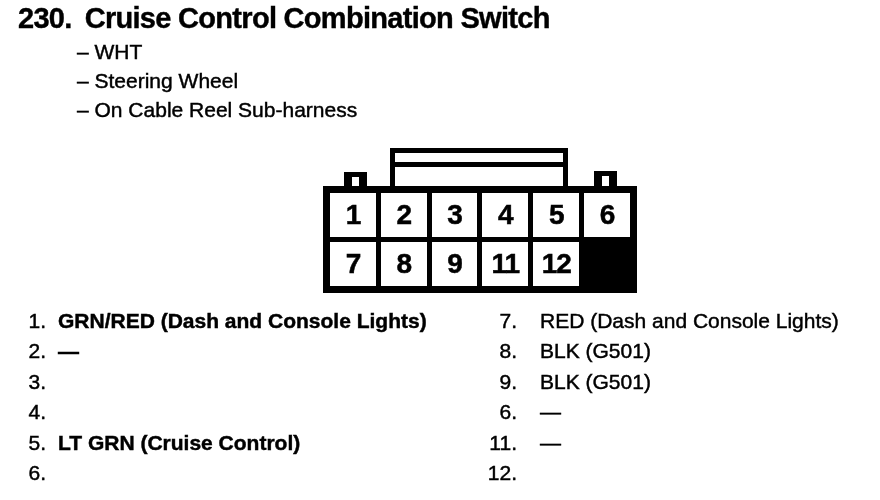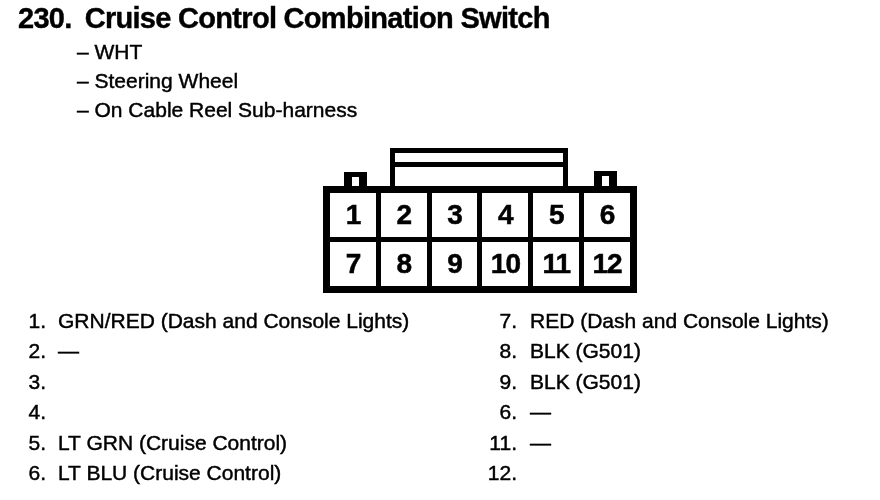--- a/index.html
+++ b/index.html
@@ -107,22 +107,22 @@
     line-height: 30.4px;
     -webkit-text-stroke: 0.45px #000;
     white-space: nowrap;
   }
   .pin-list-left  { left: 18px;  top: 306px; }
   .pin-list-right { left: 462px; top: 306px; }
   .pin-row { display: flex; }
   .pin-num { display: inline-block; text-align: right; }
   .pin-list-left  .pin-num { width: 28px; }
   .pin-list-right .pin-num { width: 55px; }
-  .pin-list-left  .pin-desc { margin-left: 12px; }
-  .pin-list-right .pin-desc { margin-left: 13px; text-align: center; }
+  .pin-list-left  .pin-desc { margin-left: 12px; font-weight: bold; }
+  .pin-list-right .pin-desc { margin-left: 23px; text-align: center; }
 </style>
 </head>
 <body>
 
 <div class="page">
 
   <div class="title-row">
     <span class="item-no">230.</span>
     <span>Cruise Control Combination Switch</span>
   </div>
@@ -147,21 +147,20 @@
   <div class="conn-body">
     <div class="pin-cell">1</div>
     <div class="pin-cell">2</div>
     <div class="pin-cell">3</div>
     <div class="pin-cell">4</div>
     <div class="pin-cell">5</div>
     <div class="pin-cell">6</div>
     <div class="pin-cell">7</div>
     <div class="pin-cell">8</div>
     <div class="pin-cell">9</div>
-    <div class="pin-cell">10</div>
     <div class="pin-cell">11</div>
     <div class="pin-cell">12</div>
   </div>
 
   <div class="pin-list pin-list-left">
     <div class="pin-row">
       <span class="pin-num">1.</span>
       <span class="pin-desc">GRN/RED (Dash and Console Lights)</span>
     </div>
     <div class="pin-row">
@@ -173,21 +172,20 @@
     </div>
     <div class="pin-row">
       <span class="pin-num">4.</span>
     </div>
     <div class="pin-row">
       <span class="pin-num">5.</span>
       <span class="pin-desc">LT GRN (Cruise Control)</span>
     </div>
     <div class="pin-row">
       <span class="pin-num">6.</span>
-      <span class="pin-desc">LT BLU (Cruise Control)</span>
     </div>
   </div>
 
   <div class="pin-list pin-list-right">
     <div class="pin-row">
       <span class="pin-num">7.</span>
       <span class="pin-desc">RED (Dash and Console Lights)</span>
     </div>
     <div class="pin-row">
       <span class="pin-num">8.</span>

